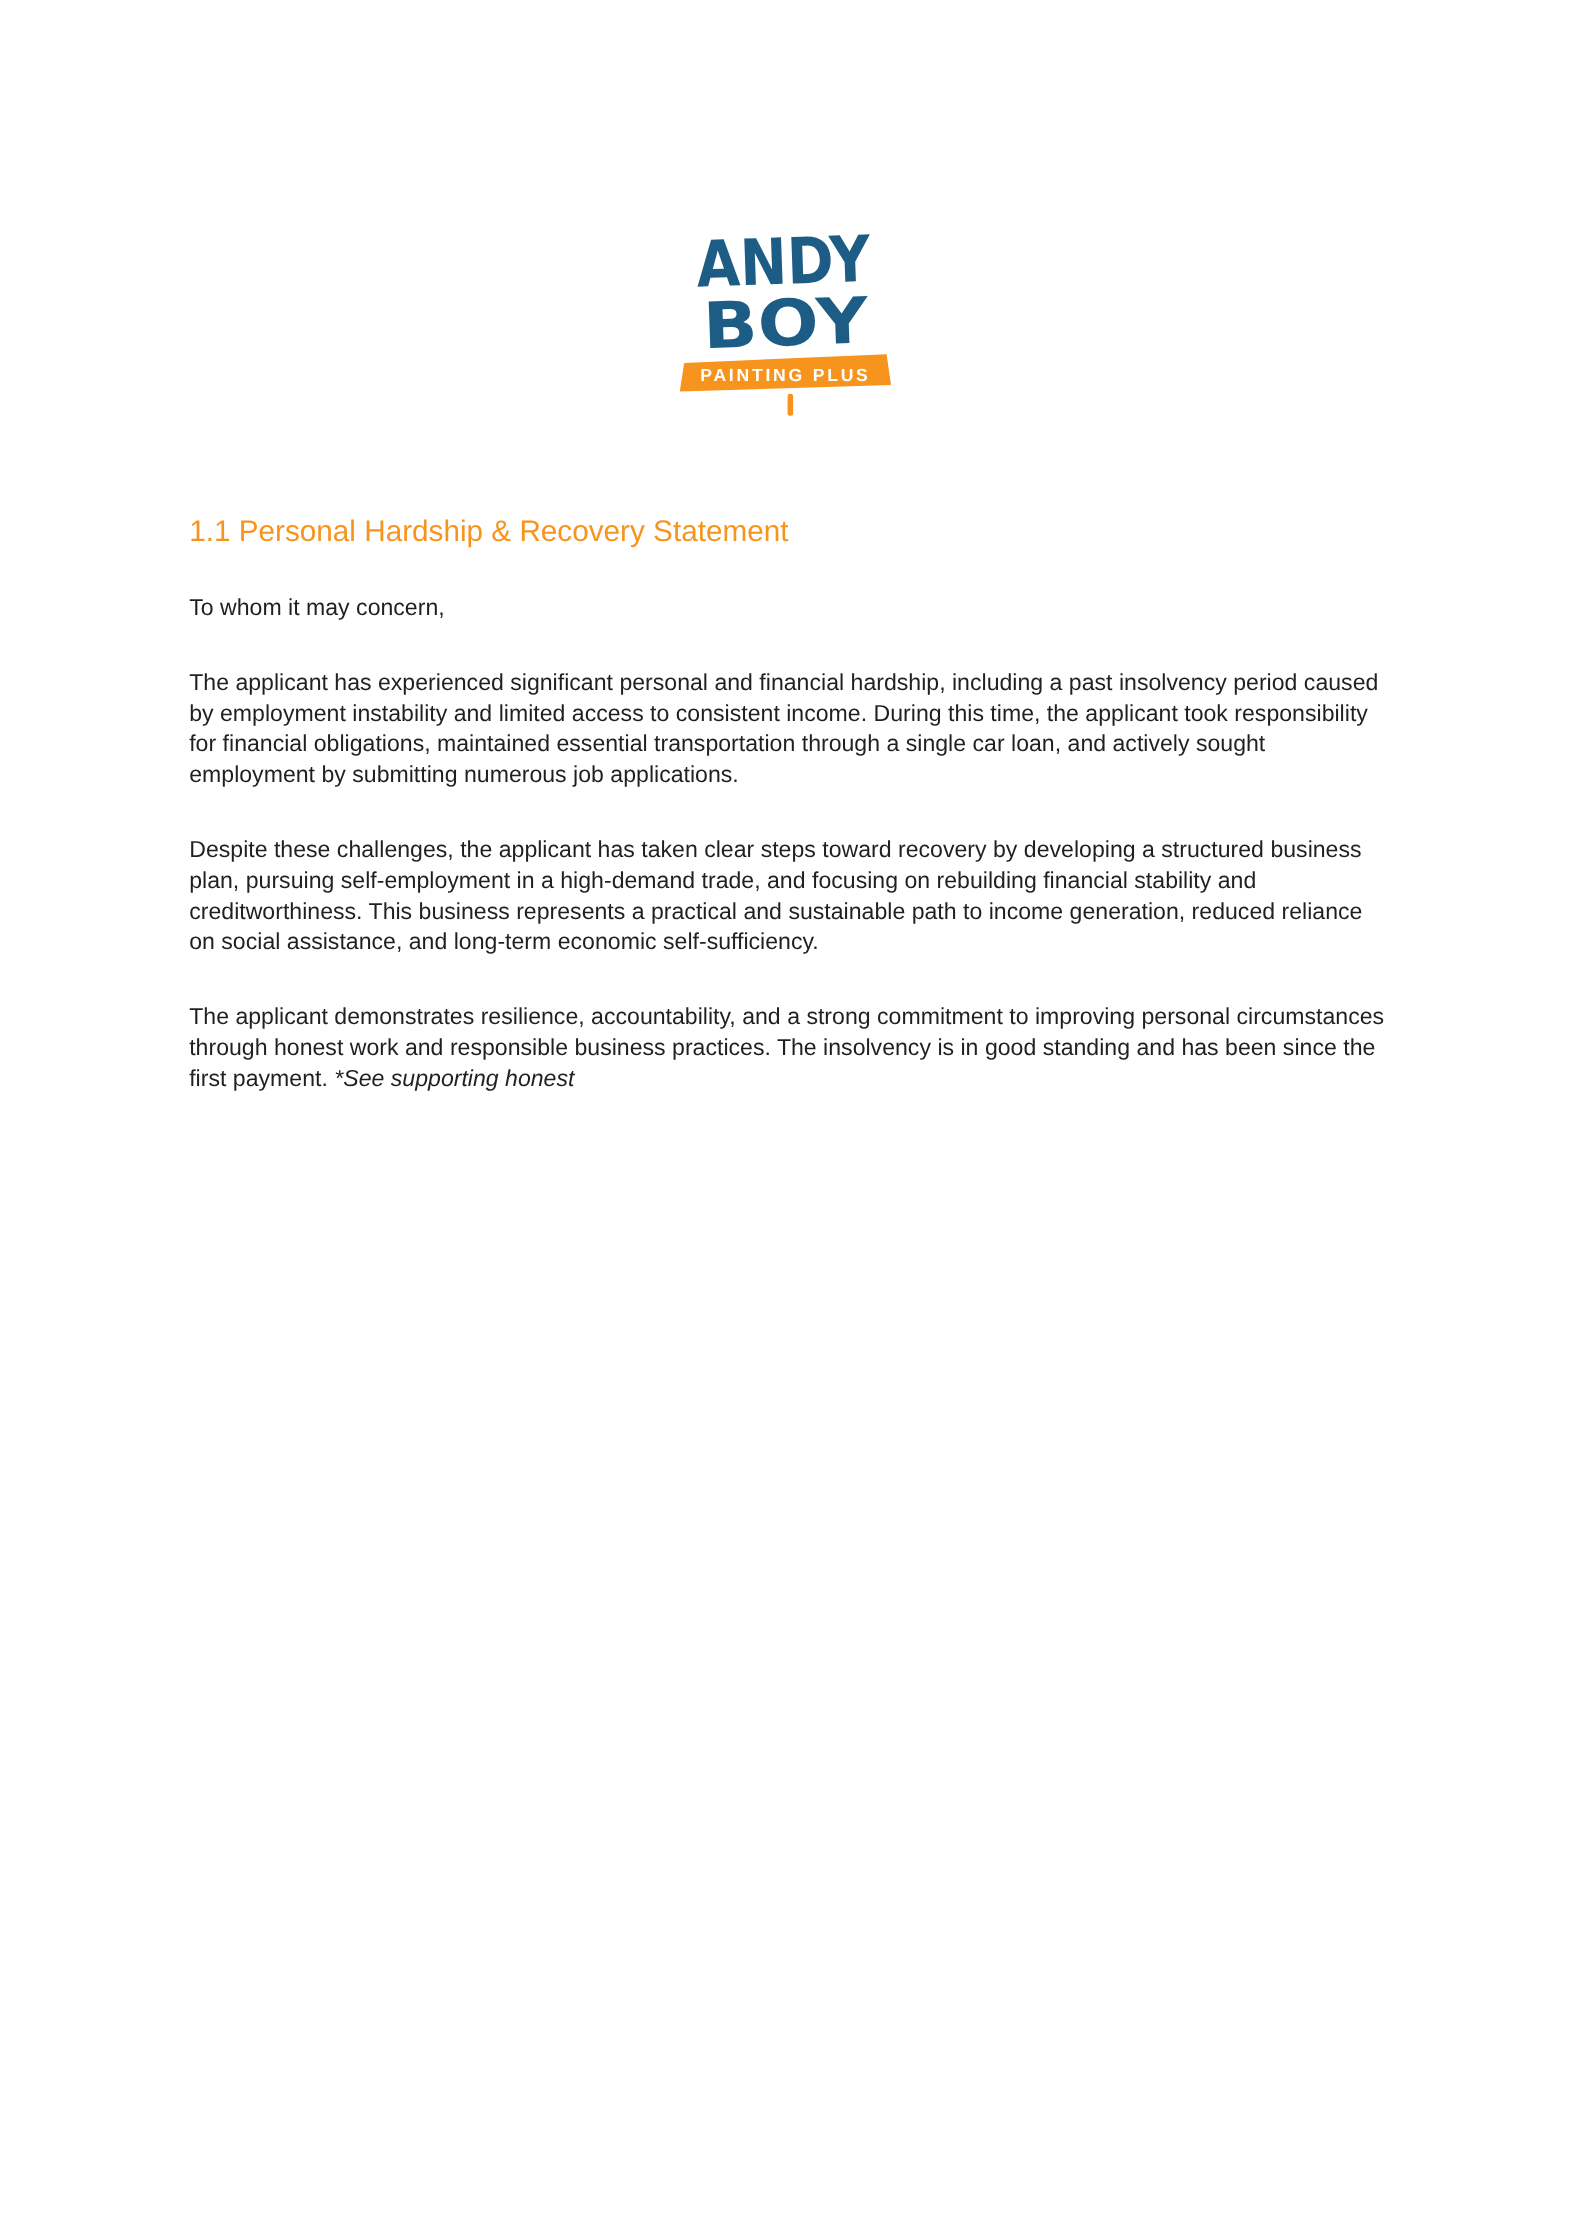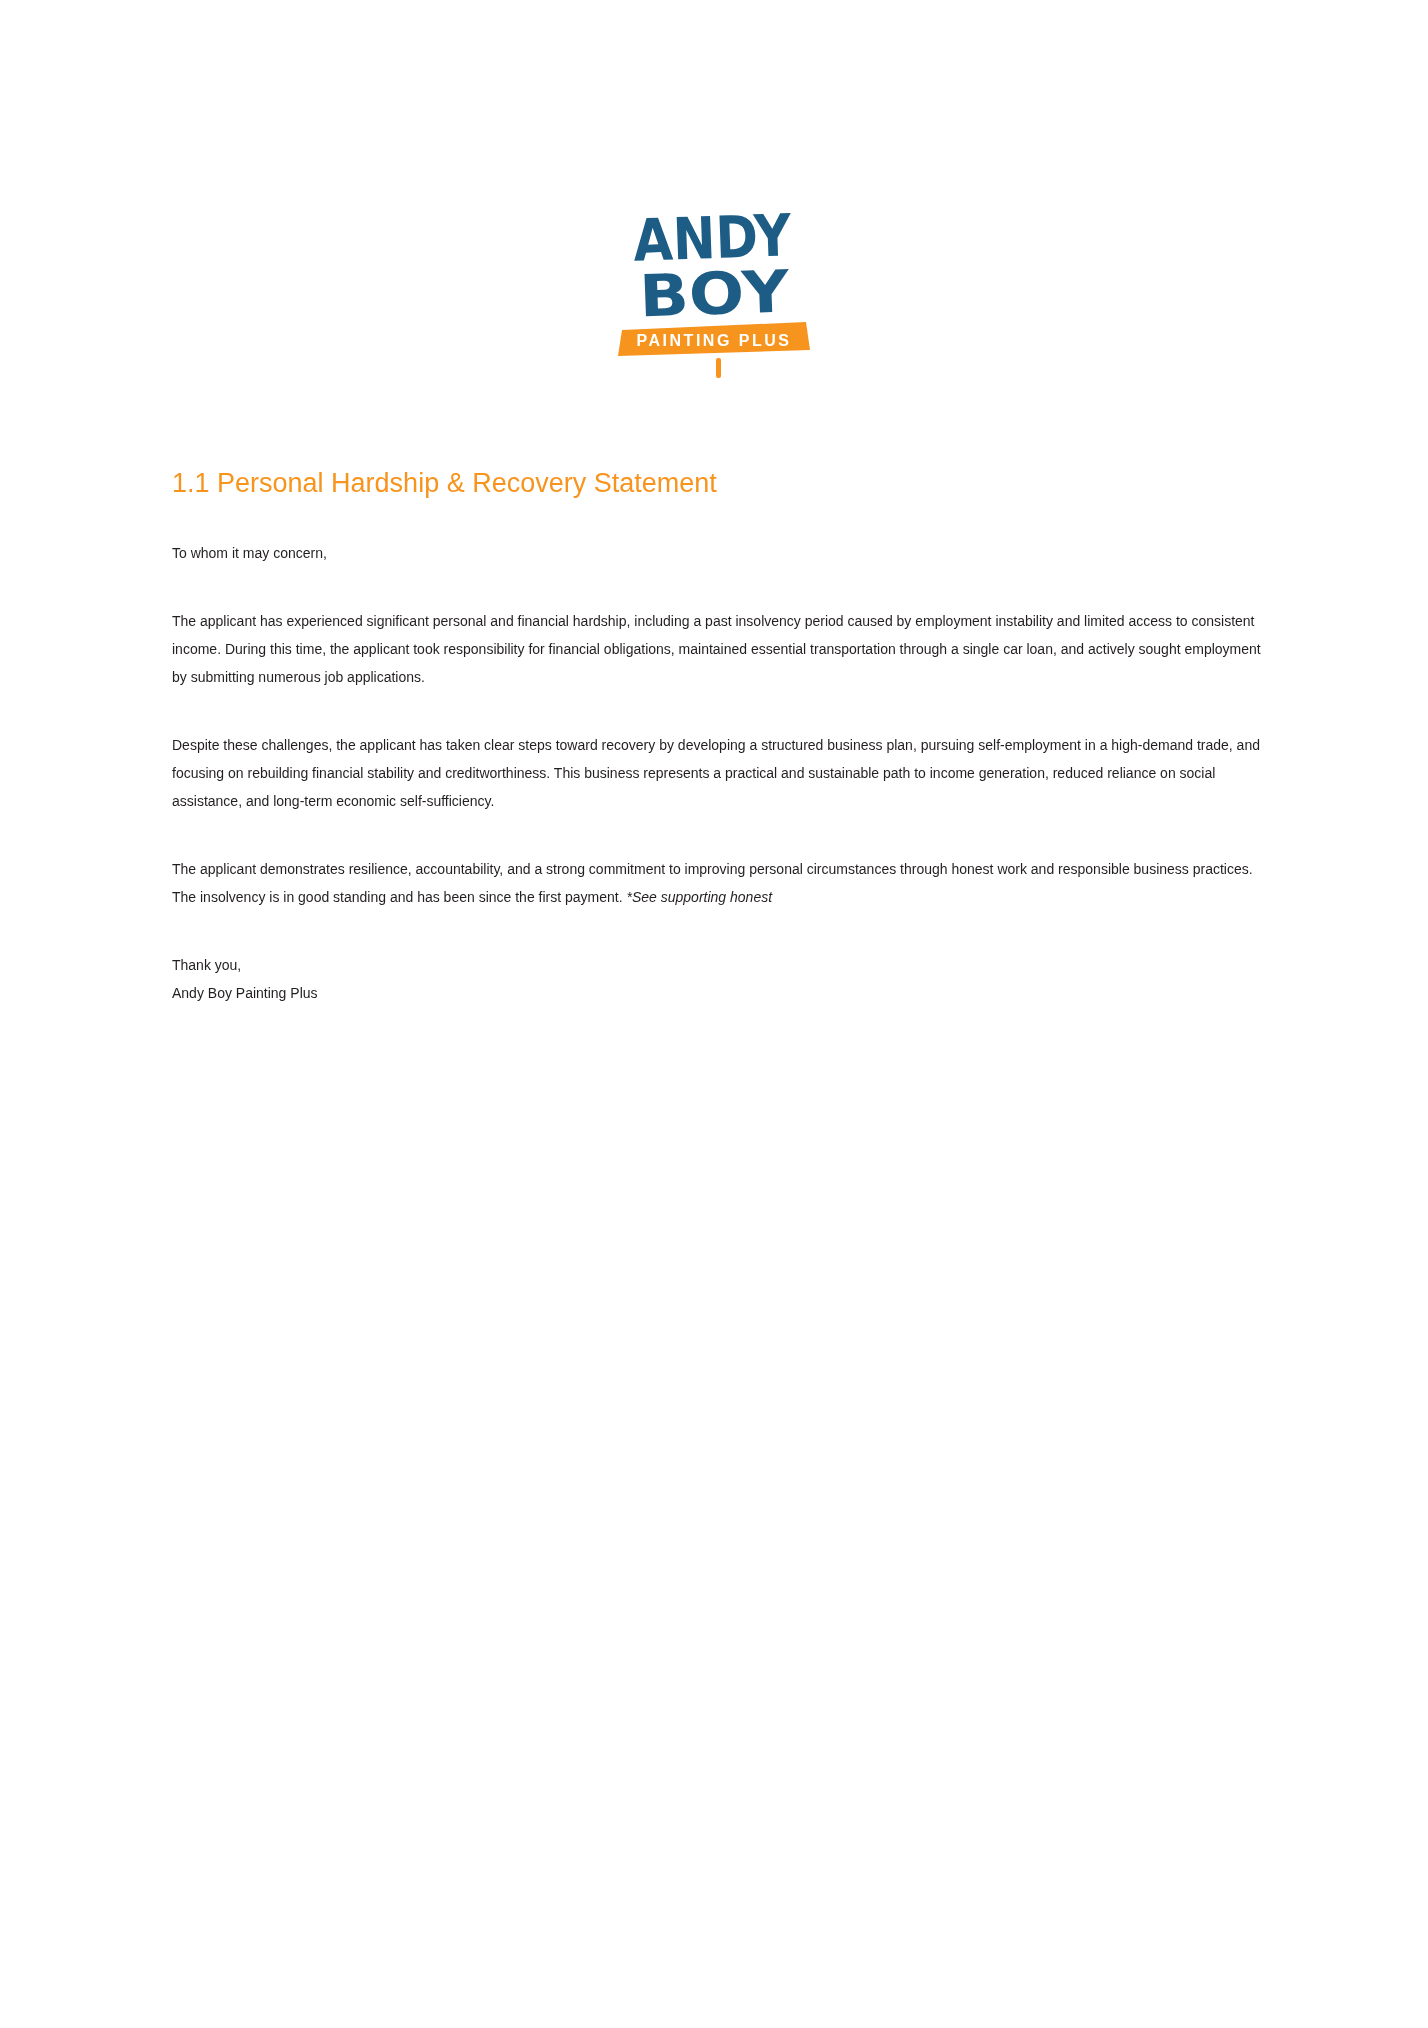--- a/index.html
+++ b/index.html
@@ -38,21 +38,21 @@
     margin-top: 68px;
     max-width: 1095px;
   }
   .doc-heading {
     font-size: 27px;
     font-weight: normal;
     color: #f7941e;
     margin-bottom: 32px;
   }
   .doc-text {
-    font-size: 14px;
+    font-size: 21px;
     line-height: 28px;
     margin-top: 40px;
   }
   .salutation {
     margin-bottom: 28px;
   }
   .paragraph {
     margin-bottom: 28px;
   }
   .italic-note {
@@ -84,20 +84,16 @@
     <h1 class="doc-heading">1.1 Personal Hardship &amp; Recovery Statement</h1>
 
     <p class="doc-text salutation">To whom it may concern,</p>
 
     <p class="doc-text paragraph">The applicant has experienced significant personal and financial hardship, including a past insolvency period caused by employment instability and limited access to consistent income. During this time, the applicant took responsibility for financial obligations, maintained essential transportation through a single car loan, and actively sought employment by submitting numerous job applications.</p>
 
     <p class="doc-text paragraph">Despite these challenges, the applicant has taken clear steps toward recovery by developing a structured business plan, pursuing self-employment in a high-demand trade, and focusing on rebuilding financial stability and creditworthiness. This business represents a practical and sustainable path to income generation, reduced reliance on social assistance, and long-term economic self-sufficiency.</p>
 
     <p class="doc-text paragraph"><span>The applicant demonstrates resilience, accountability, and a strong commitment to improving personal circumstances through honest work and responsible business practices. The insolvency is in good standing and has been since the first payment.</span> <span class="italic-note">*See supporting honest</span></p>
 
-    <div class="closing doc-text">
-      <p>Thank you,</p>
-      <p>Andy Boy Painting Plus</p>
-    </div>
 
   </div>
 
 </div>
 
 </body></html>

